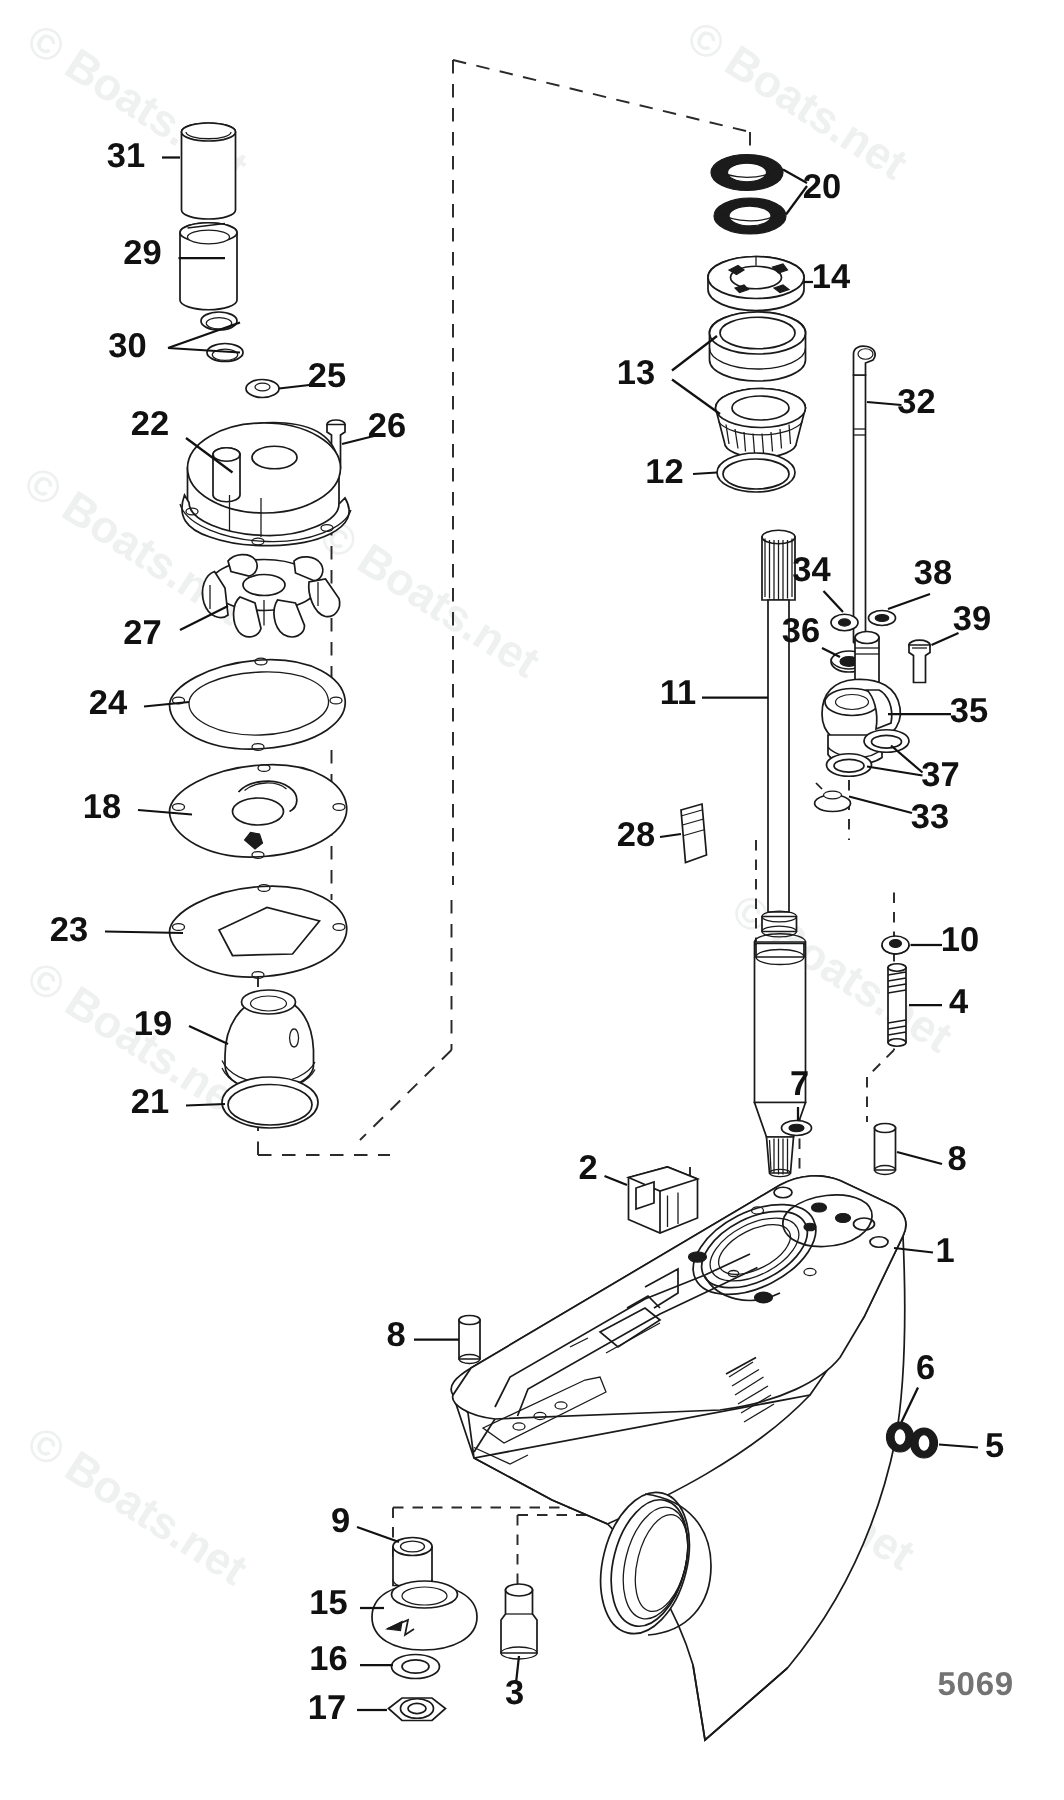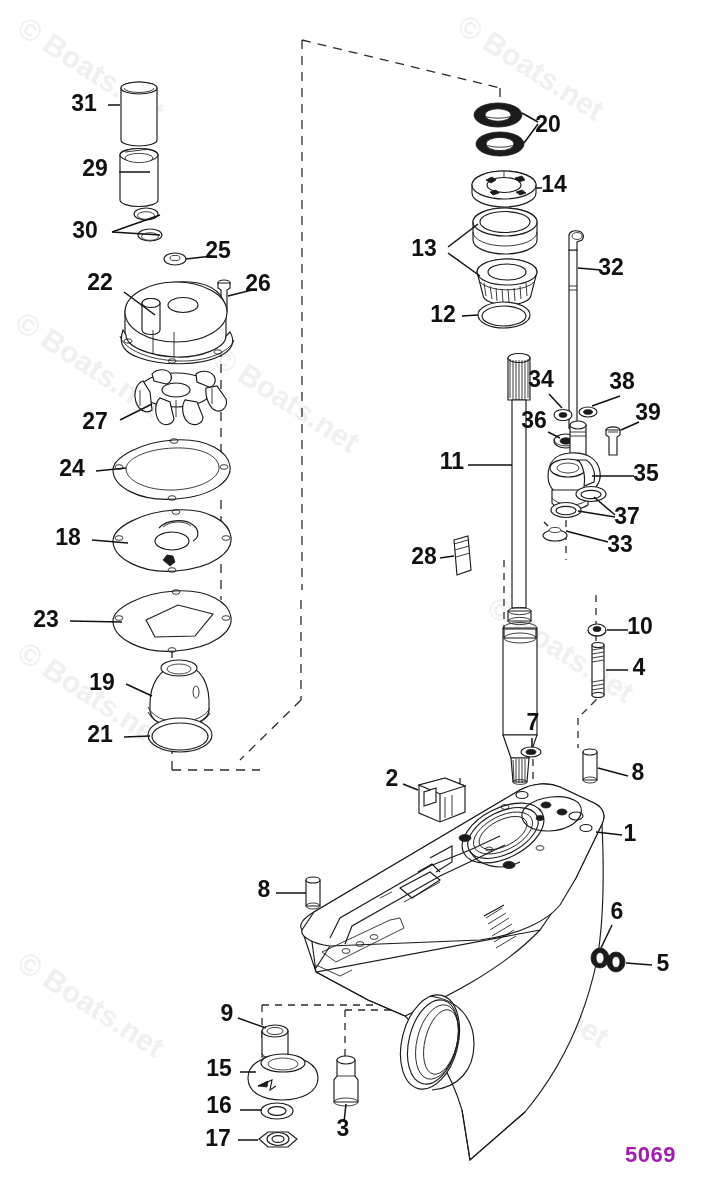--- a/index.html
+++ b/index.html
@@ -34,23 +34,22 @@
     transform-origin: 0 0;
     transform: rotate(33deg);
     user-select: none;
     pointer-events: none;
   }
   .fig-no {
     position: absolute;
     font-family: "Liberation Sans", sans-serif;
     font-weight: bold;
     font-size: 22px;
-    color: #a21caf;
+    color: #737373;
     letter-spacing: 0.5px;
-    margin-top: 32px;
   }
   
   .ln { fill: none; stroke: #1a1a1a; stroke-width: 1.15; }
   .ln-t { fill: none; stroke: #1a1a1a; stroke-width: 0.85; }
   .fillw { fill: #ffffff; stroke: #1a1a1a; stroke-width: 1.15; }
   .fillw-t { fill: #ffffff; stroke: #1a1a1a; stroke-width: 0.8; }
   .dark { fill: #1b1b1b; stroke: #1a1a1a; stroke-width: 0.8; }
   .lead { fill: none; stroke: #111; stroke-width: 1.5; stroke-linecap: butt; }
   .dash { fill: none; stroke: #2a2a2a; stroke-width: 1.3; stroke-dasharray: 9 7; }
   .dash-s { fill: none; stroke: #2a2a2a; stroke-width: 1.3; stroke-dasharray: 7 6; }

